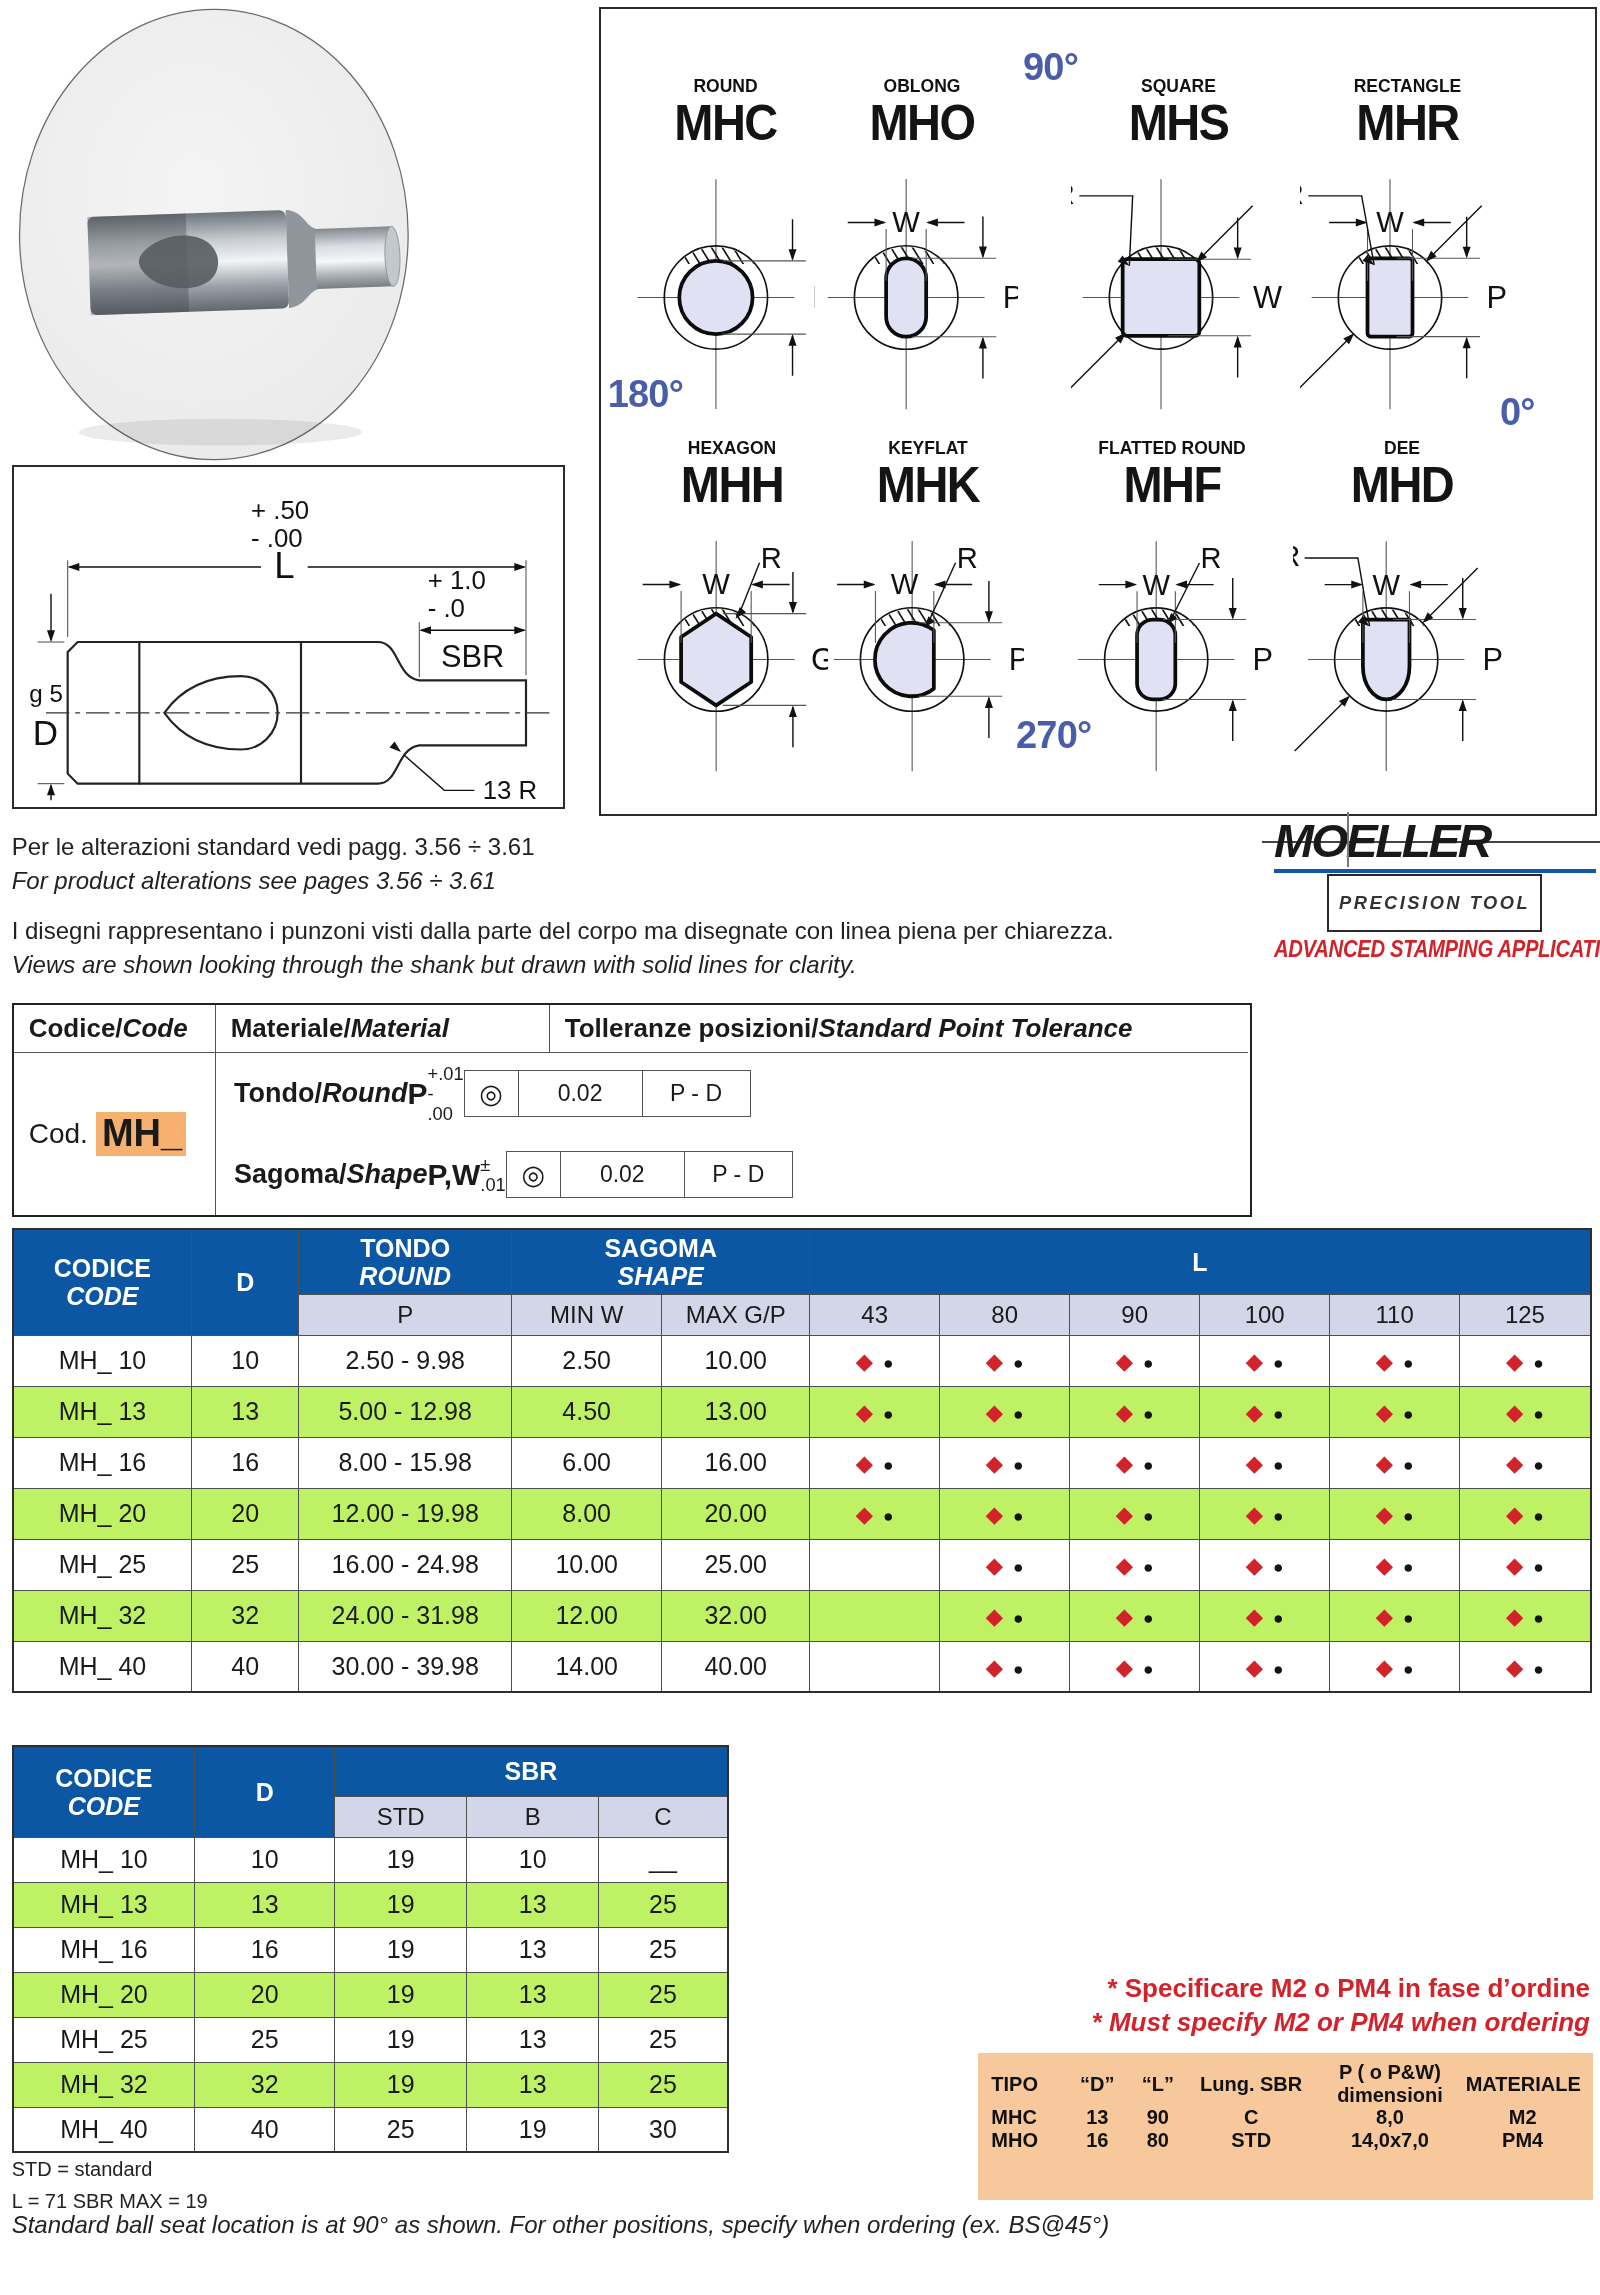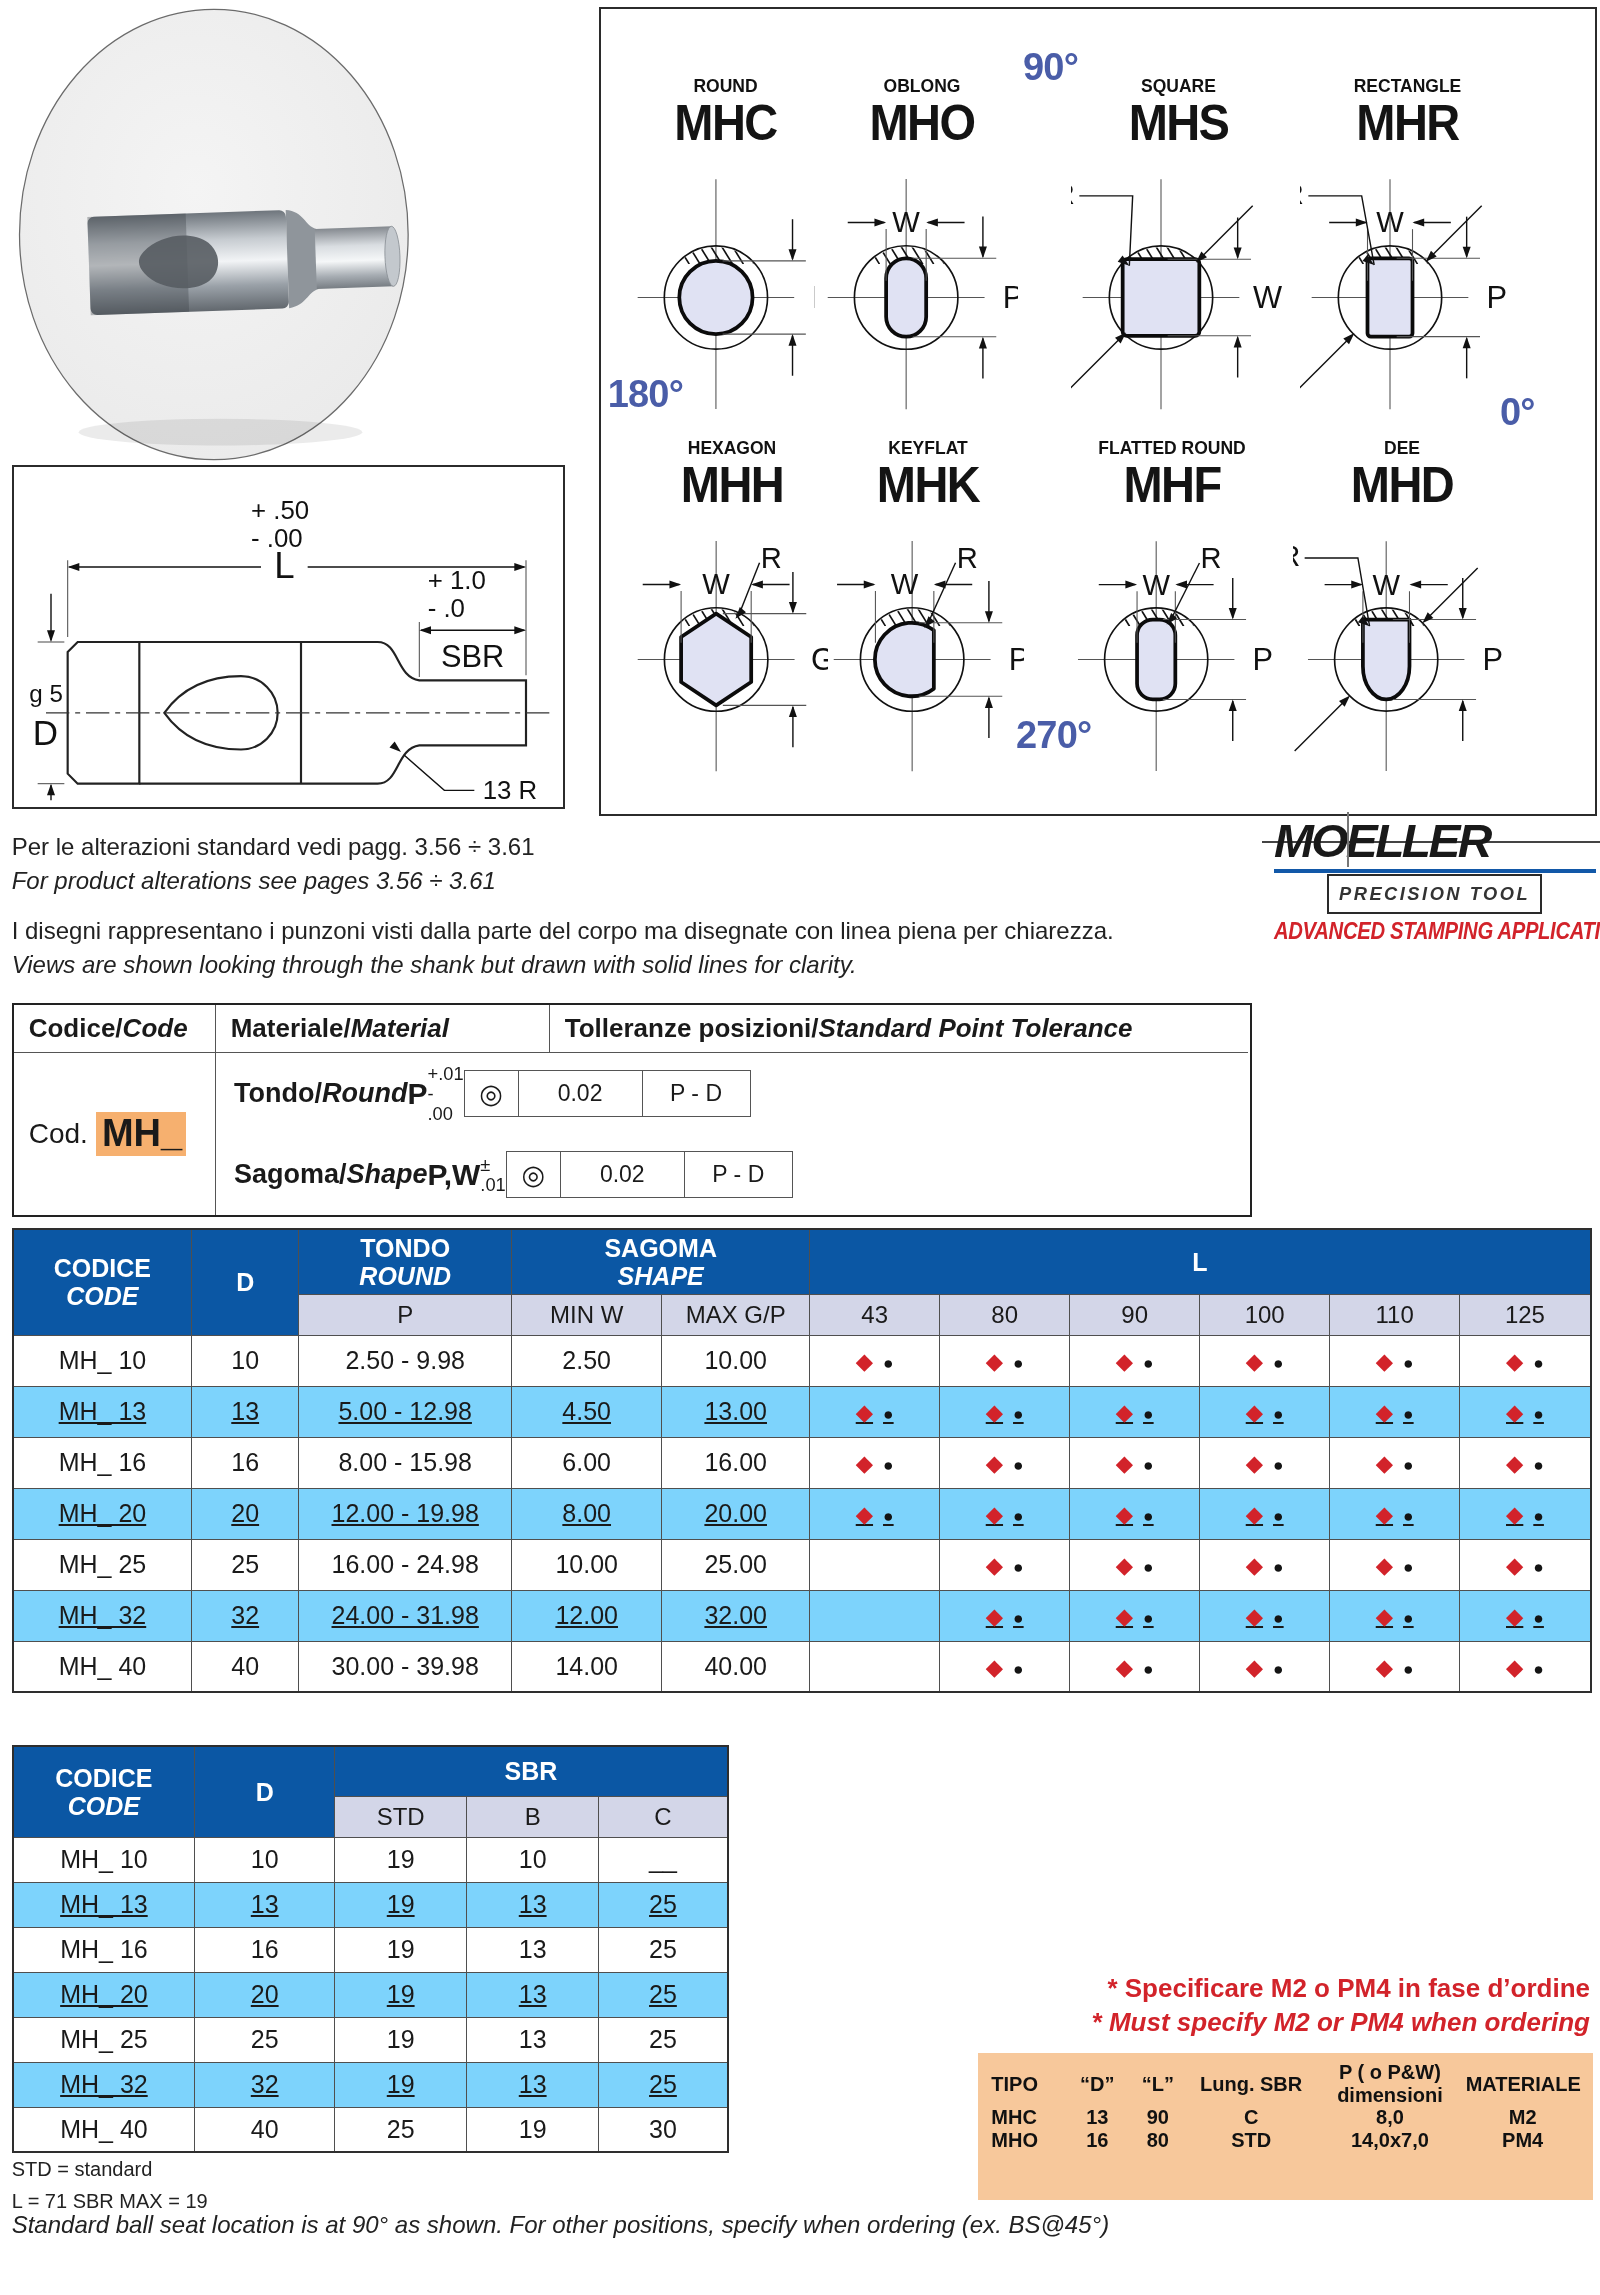--- a/index.html
+++ b/index.html
@@ -24,21 +24,21 @@
   #views-note{left:11.7px;top:914px;line-height:34px;}
   
   #logo{left:1274px;top:820px;width:322px;}
   #logo .lg-row{position:relative;height:47px;}
   #logo .lg-name{position:relative;font-size:46px;line-height:43px;font-weight:bold;font-style:italic;
      letter-spacing:-2.5px;color:#191919;transform:scaleX(1.04);transform-origin:left;z-index:2;}
   #logo .lg-hline{position:absolute;left:-11.7px;right:-5px;top:21px;height:1.7px;background:#444;z-index:1;}
   #logo .lg-vline{position:absolute;left:73px;top:-8.3px;width:1.7px;height:55px;background:#777;z-index:3;}
   #logo .lg-bar{height:4.2px;background:#1258a8;margin-top:1.7px;}
   #logo .lg-box{display:inline-block;margin-left:53px;margin-top:0.8px;border:2.5px solid #2a2a2a;background:#fff;
-     padding:7px 10px;font-size:18.3px;font-weight:bold;font-style:italic;letter-spacing:2.5px;color:#333;}
+     padding:16px 10px;font-size:18.3px;font-weight:bold;font-style:italic;letter-spacing:2.5px;color:#333;}
   #logo .lg-tag{margin-top:3.3px;font-size:24px;font-weight:bold;font-style:italic;color:#d2232a;
      white-space:nowrap;transform:scaleX(.845);transform-origin:left;letter-spacing:-0.4px;}
   
   #spec-table{left:11.7px;top:1003px;width:1236px;border:2.5px solid #222;display:grid;
      grid-template-columns:202px 334px 698px;grid-template-rows:48px 162px;background:#fff;}
   .sp-cell{border-right:1.7px solid #555;border-bottom:1.7px solid #555;padding:0 15px;display:flex;align-items:center;}
   .sp-cell.last{border-right:none;}
   .sp-cell.bottom{border-bottom:none;}
   .sp-head{font-size:26px;font-weight:bold;}
   .sp-head .it{font-style:italic;}
@@ -64,21 +64,21 @@
   .conc .c2{width:123px;}
   .conc .c3{width:107px;}
   
   table.dt{border-collapse:collapse;table-layout:fixed;background:#fff;}
   table.dt th,table.dt td{border:1.3px solid #4f4f4f;text-align:center;vertical-align:middle;
      font-weight:normal;overflow:hidden;}
   table.dt .blue{background:#0b57a4;color:#fff;font-weight:bold;font-size:25px;line-height:28px;}
   table.dt .blue .it{font-style:italic;}
   table.dt .lav{background:#d3d6e8;font-size:24px;height:38px;}
   table.dt td{font-size:25px;}
-  table.dt tr.alt td{background:#7dd3fc;text-decoration:underline;}
+  table.dt tr.alt td{background:#bef264;}
   #main-table{left:11.7px;top:1228px;}
   #main-table table{border:2.5px solid #2e2e2e;}
   #sbr-table{left:11.7px;top:1745px;}
   #sbr-table table{border:2.5px solid #2e2e2e;}
   .mk-d{color:#d2232a;font-size:22.5px;}
   .mk-o{color:#141414;font-size:17.5px;margin-left:10px;}
   #sbr-notes{left:11.7px;top:2153px;font-size:20px;line-height:32px;color:#222;}
   #order-note{left:750px;top:1971px;width:840px;text-align:right;color:#d2232a;
      font-size:26px;font-weight:bold;line-height:34px;}
   #order-note .en{font-style:italic;}

